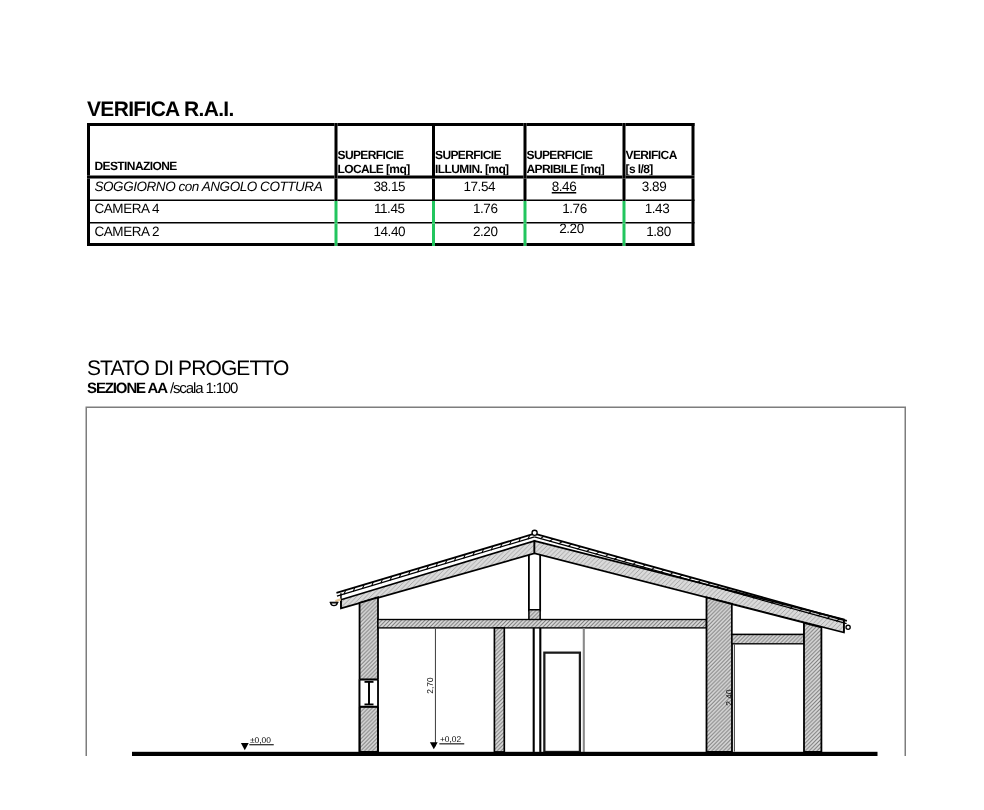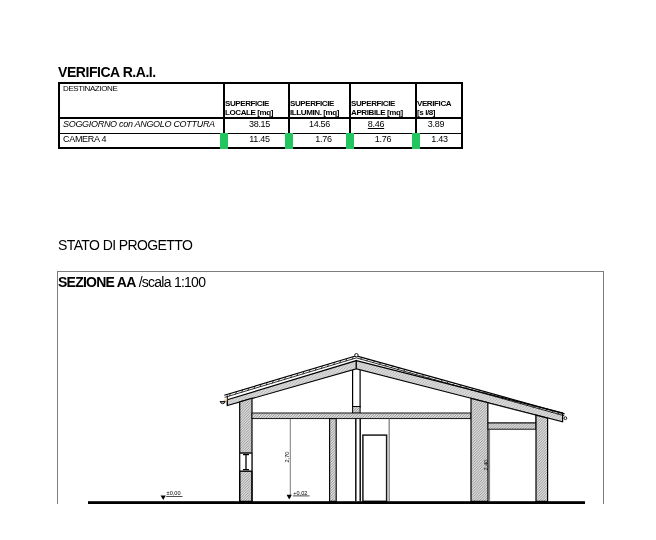--- a/index.html
+++ b/index.html
@@ -2,71 +2,78 @@
 <html><head>
 <meta charset="utf-8">
 <style>
   html,body{margin:0;padding:0;background:#fff;}
   #page{position:relative;width:656px;height:504px;background:#fff;overflow:hidden;
         font-family:"Liberation Sans",sans-serif;color:#000;}
   .abs{position:absolute;}
   table{border-collapse:collapse;table-layout:fixed;}
   td{padding:0;overflow:hidden;white-space:nowrap;}
   td.h{border-left:2px solid #000;font-weight:bold;line-height:9px;vertical-align:top;padding-top:15px;padding-right:4px;}
-  td.n{border-top:1px solid #000;border-left:8px solid #22c55e;text-align:center;line-height:11px;vertical-align:top;}
+  td.n{border-top:1px solid #000;border-left:2px solid #22c55e;text-align:center;line-height:11px;vertical-align:top;}
   td.n2{border-top:2px solid #000;border-left:2px solid #000;text-align:center;line-height:11px;vertical-align:top;}
   td.d{padding-left:3px;line-height:11px;vertical-align:top;}
 </style>
 </head>
 <body>
 <div id="page">
 
   <div class="abs" style="left:58px;top:64px;font-size:14px;font-weight:bold;letter-spacing:-0.45px;">VERIFICA R.A.I.</div>
 
   <table class="abs" style="left:58px;top:82px;width:405px;border:2px solid #000;font-size:9px;letter-spacing:-0.3px;">
     <colgroup>
         <col style="width:165px">
         <col style="width:65px">
         <col style="width:61px">
         <col style="width:66px">
         <col style="width:46px">
       </colgroup>
 
     <tbody>
         <tr style="height:32px;font-size:8px;letter-spacing:-0.4px;">
-      <td style="padding-left:3px;font-weight:normal;vertical-align:top;padding-top:0;">DESTINAZIONE</td>
+      <td style="padding-left:3px;font-weight:bold;vertical-align:top;padding-top:22px;">DESTINAZIONE</td>
       <td class="h">SUPERFICIE<br>LOCALE [mq]</td>
       <td class="h">SUPERFICIE<br>ILLUMIN. [mq]</td>
       <td class="h">SUPERFICIE<br>APRIBILE [mq]</td>
       <td class="h">VERIFICA<br>[s l/8]</td>
     </tr>
 
     <tr style="height:15px;">
       <td class="d" style="border-top:2px solid #000;font-style:italic;">SOGGIORNO con ANGOLO COTTURA</td>
       <td class="n2"><span style="position:relative;left:3px;margin-top:48px;">38.15</span></td>
-      <td class="n2">14.56</td>
+      <td class="n2">17.54</td>
       <td class="n2"><span style="position:relative;left:-7px;text-decoration:underline;">8.46</span></td>
       <td class="n2"><span style="position:relative;left:-3px;margin-top:34px;">3.89</span></td>
     </tr>
 
     <tr style="height:15px;">
       <td class="d" style="border-top:1px solid #000;">CAMERA 4</td>
       <td class="n"><span style="position:relative;left:3px;">11.45</span></td>
       <td class="n"><span style="position:relative;left:4px;">1.76</span></td>
       <td class="n">1.76</td>
       <td class="n"><span style="position:relative;left:-1px;margin-top:16px;">1.43</span></td>
     </tr>
 
+    <tr style="height:15px;">
+      <td class="d" style="border-top:1px solid #000;">CAMERA 2</td>
+      <td class="n"><span style="position:relative;left:3px;">14.40</span></td>
+      <td class="n"><span style="position:relative;left:4px;">2.20</span></td>
+      <td class="n"><span style="position:relative;left:-2px;top:-2px;">2.20</span></td>
+      <td class="n">1.80</td>
+    </tr>
 
   </tbody>
     </table>
 
   <div class="abs" style="left:58px;top:237px;font-size:14px;letter-spacing:-0.6px;">STATO DI PROGETTO</div>
 
-  <div class="abs" style="left:58px;top:254px;font-size:14px;letter-spacing:-0.75px;margin-top:20px;"><b>SEZIONE AA</b> /scala 1:100</div>
+  <div class="abs" style="left:58px;top:254px;font-size:10px;letter-spacing:-0.75px;"><b>SEZIONE AA</b> /scala 1:100</div>
 
   <div class="abs" style="left:57px;top:271px;width:545px;height:280px;border:1px solid #7d7d7d;"></div>
 
   <svg class="abs" style="left:0;top:0;" width="656" height="540" viewBox="0 0 656 540">
     <defs>
       <pattern id="hatch" width="2.6" height="2.6" patternUnits="userSpaceOnUse">
         <rect width="2.6" height="2.6" fill="#dedede"></rect>
         <path d="M-0.65,0.65 L0.65,-0.65 M0,2.6 L2.6,0 M1.95,3.25 L3.25,1.95" stroke="#787878" stroke-width="0.7"></path>
       </pattern>
       <pattern id="hatch2" width="3.1" height="3.1" patternUnits="userSpaceOnUse">

